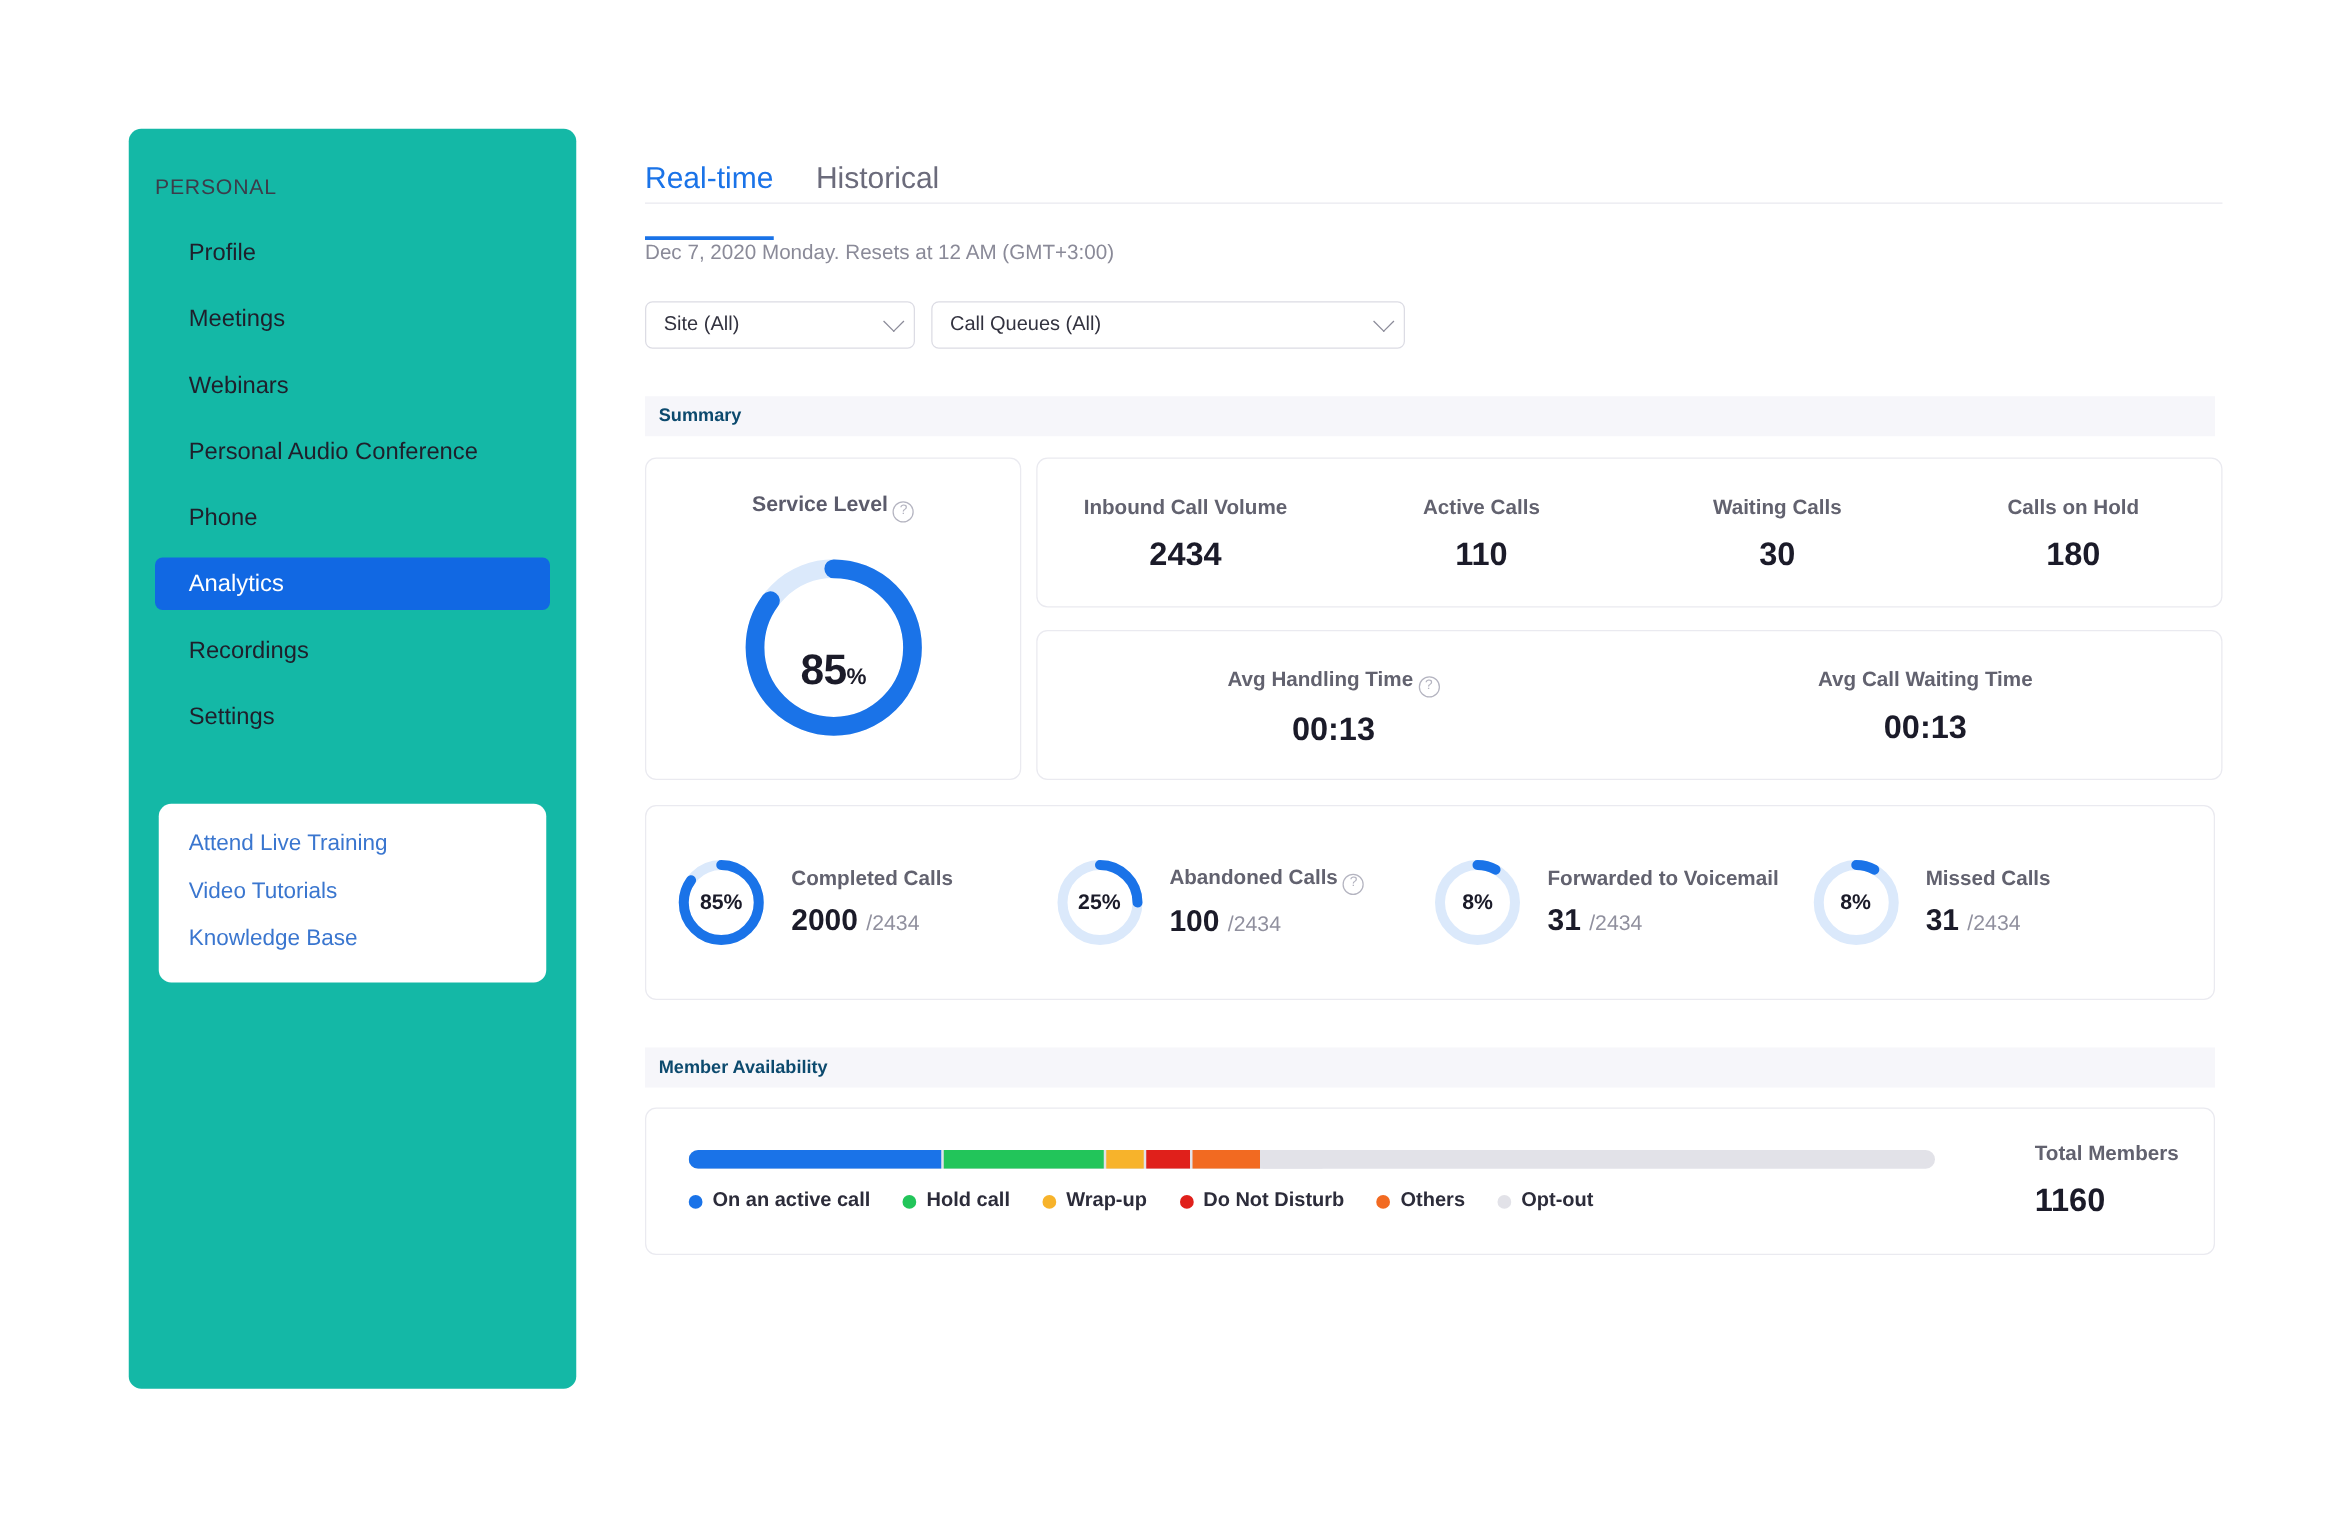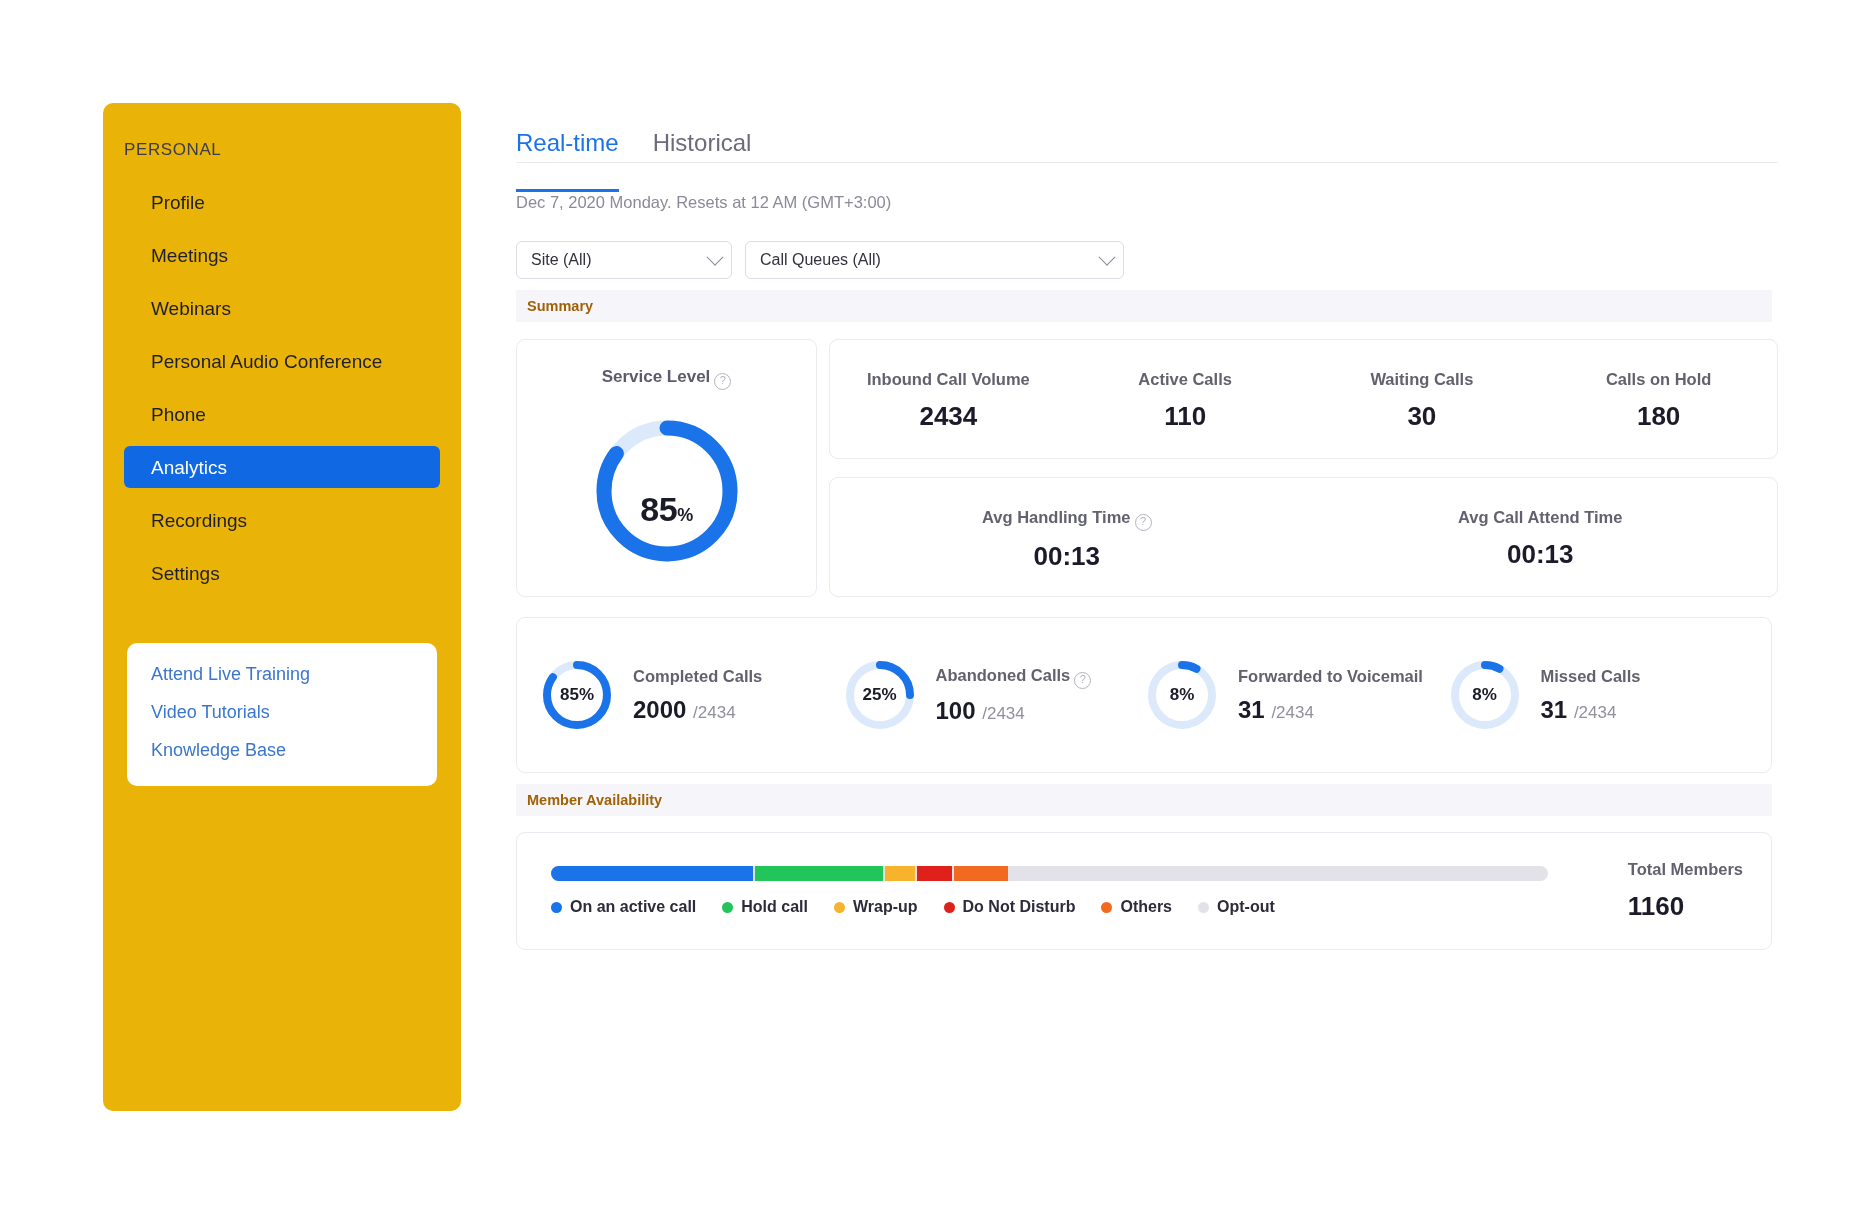--- a/index.html
+++ b/index.html
@@ -16,21 +16,21 @@
     position: relative;
   }
 
   
   #sidebar {
     position: absolute;
     left: 103px;
     top: 103px;
     width: 358px;
     height: 1008px;
-    background: #eab308;
+    background: #14b8a6;
     border-radius: 10px;
     box-sizing: border-box;
   }
   #sidebar-heading {
     position: absolute;
     left: 21px;
     top: 37px;
     font-size: 17px;
     letter-spacing: 0.6px;
     color: #3c3c4a;
@@ -141,29 +141,29 @@
   .chev {
     width: 11px;
     height: 11px;
     border-right: 1.6px solid #8b8b99;
     border-bottom: 1.6px solid #8b8b99;
     transform: rotate(45deg) translate(-2px,-2px);
   }
 
   
   .section-head {
-    margin-top: 11px;
+    margin-top: 38px;
     background: #f6f6fa;
     height: 32px;
     display: flex;
     align-items: center;
     padding-left: 11px;
     font-size: 14.5px;
     font-weight: bold;
-    color: #a16207;
+    color: #0c4a6e;
     box-sizing: border-box;
     width: 1256px;
   }
 
   .card {
     background: #ffffff;
     border: 1px solid #eaeaf0;
     border-radius: 9px;
     box-sizing: border-box;
   }
@@ -443,21 +443,21 @@
             <div class="kpi-label">Calls on Hold</div>
             <div class="kpi-value">180</div>
           </div>
         </div>
       <div class="card" id="time-card">
           <div class="kpi">
             <div class="kpi-label"><span>Avg Handling Time</span><span class="help-icon">?</span></div>
             <div class="kpi-value">00:13</div>
           </div>
           <div class="kpi">
-            <div class="kpi-label"><span>Avg Call Attend Time</span></div>
+            <div class="kpi-label"><span>Avg Call Waiting Time</span></div>
             <div class="kpi-value">00:13</div>
           </div>
         </div>
     </div>
   </div>
 
   <div class="card" id="calls-card">
       <div class="call-item">
         <div class="mini-donut" style="width: 76px; height: 76px;"><svg width="76" height="76" viewBox="0 0 76 76">
             <circle cx="38" cy="38" r="30" fill="none" stroke="#dbe9fb" stroke-width="8"></circle>

